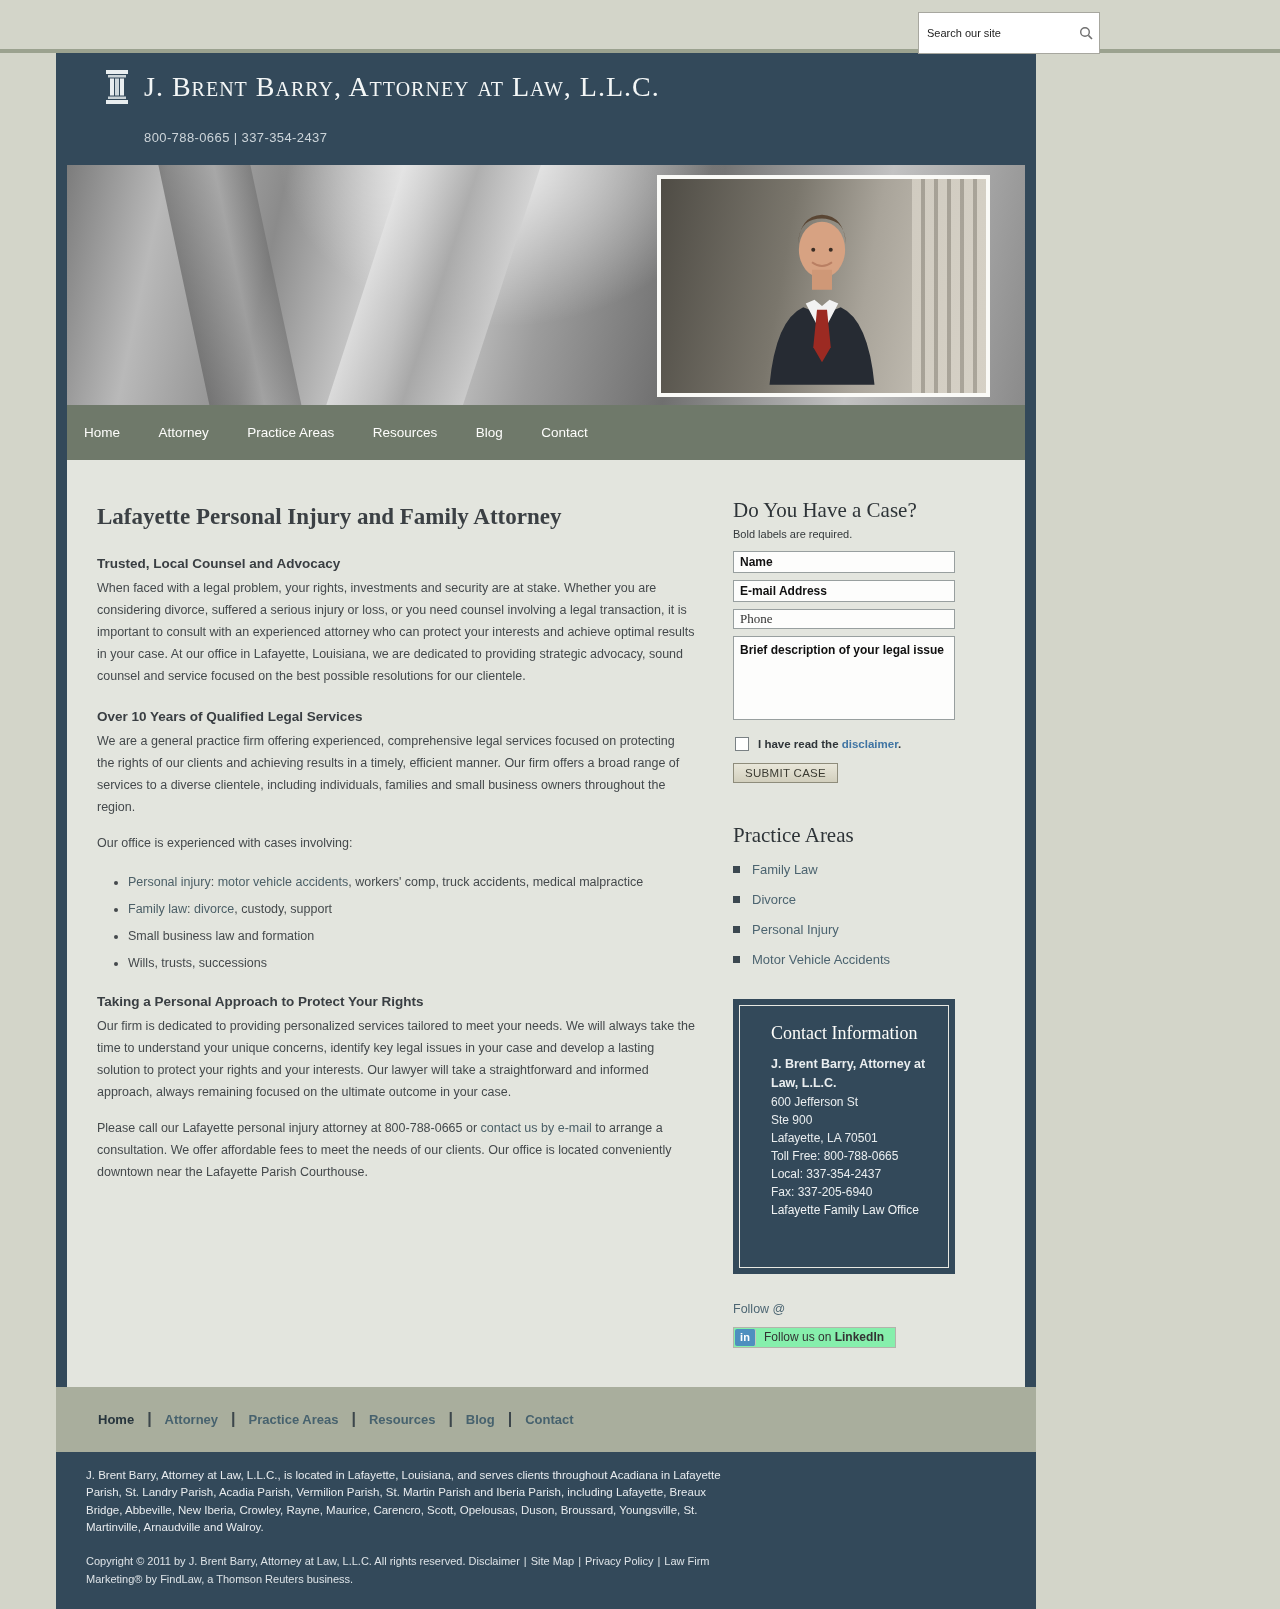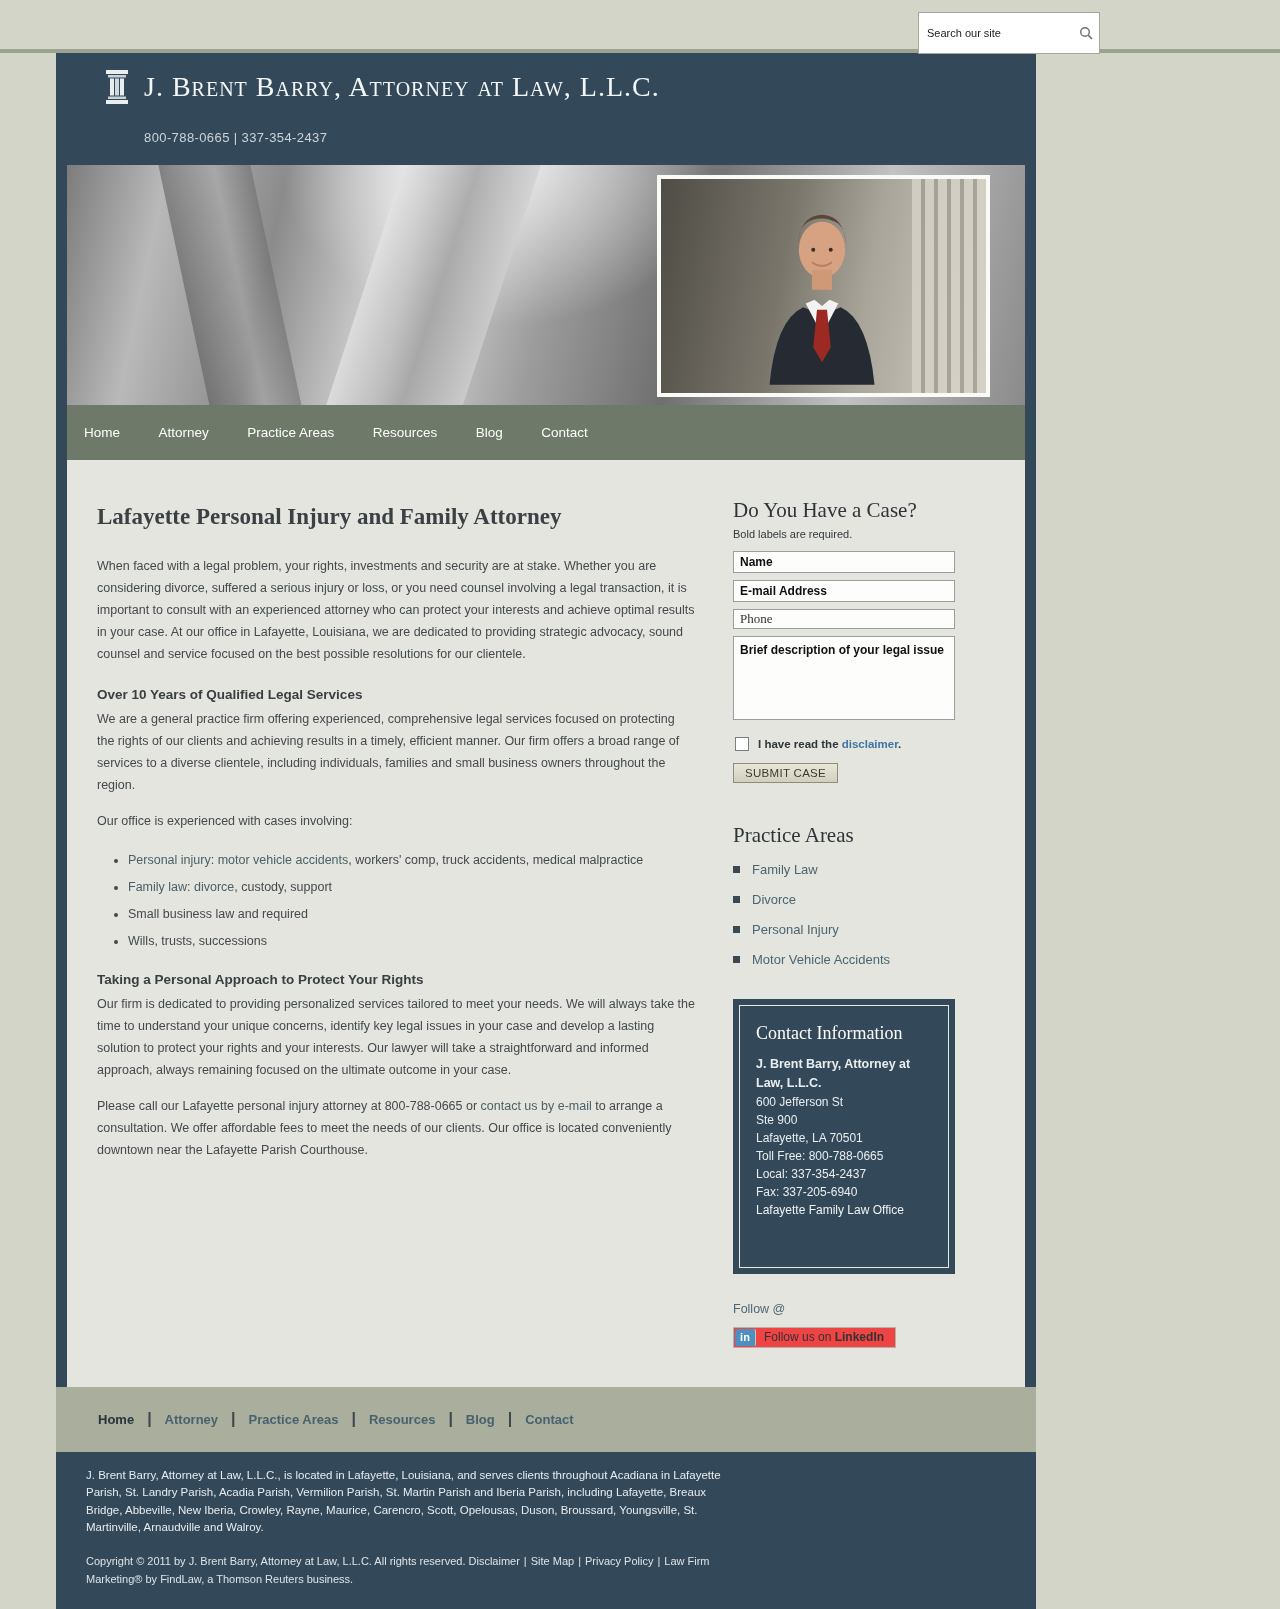--- a/index.html
+++ b/index.html
@@ -139,34 +139,34 @@
 
   
   .pa { margin-top: 40px; }
   .pa ul { list-style: none; margin-top: 14px; }
   .pa li { display: flex; align-items: center; margin-bottom: 15px; }
   .pa li::before { content: ""; width: 7px; height: 7px; background: #3c4850; margin-right: 12px; flex: none; }
   .pa a { font-size: 13px; color: #4c6470; }
 
   
   .contactbox { margin-top: 32px; background: #33495a; padding: 6px; }
-  .contactbox-inner { border: 1px solid #e8e8e2; padding: 17px 16px 48px 16px; color: #e9edef; }
+  .contactbox-inner { border: 1px solid #e8e8e2; padding: 17px 16px 48px 31px; color: #e9edef; }
   .contactbox h2 {
     font-family: "Liberation Serif", serif; font-weight: normal;
     font-size: 18px; color: #fdfdfa; margin-bottom: 11px;
   }
   .contactbox p { font-size: 12px; line-height: 1.5; }
   .contactbox .bold { font-weight: bold; font-size: 12.5px; }
   .contactbox a { color: #f0f3f4; }
 
   
   .follow { display: inline-block; margin-top: 28px; font-size: 12.5px; color: #4d6673; }
   .linkedin-btn {
     margin-top: 10px; display: inline-flex; align-items: center;
-    border: 1px solid #b3b3ab; background: #ef4444; height: 21px; padding-right: 11px;
+    border: 1px solid #b3b3ab; background: #86efac; height: 21px; padding-right: 11px;
     text-decoration: none;
   }
   .in-badge {
     width: 21px; height: 17px; margin: 1px; margin-right: 8px;
     background: #4e8fbf; border-radius: 2px;
     color: #fff; font-weight: bold; font-size: 11px;
     display: flex; align-items: center; justify-content: center;
     border-right: 1px solid #c6c6bf;
   }
   .linkedin-label { font-size: 12px; color: #333; }
@@ -247,31 +247,32 @@
     <a>Resources</a>
     <a>Blog</a>
     <a>Contact</a>
   </nav>
 
   <div class="content">
 
     <main class="maincol">
       <h2 class="pagetitle">Lafayette Personal Injury and Family Attorney</h2>
 
+      <h3>Trusted, Local Counsel and Advocacy</h3>
       <p>When faced with a legal problem, your rights, investments and security are at stake. Whether you are considering divorce, suffered a serious injury or loss, or you need counsel involving a legal transaction, it is important to consult with an experienced attorney who can protect your interests and achieve optimal results in your case. At our office in Lafayette, Louisiana, we are dedicated to providing strategic advocacy, sound counsel and service focused on the best possible resolutions for our clientele.</p>
 
       <h3>Over 10 Years of Qualified Legal Services</h3>
       <p>We are a general practice firm offering experienced, comprehensive legal services focused on protecting the rights of our clients and achieving results in a timely, efficient manner. Our firm offers a broad range of services to a diverse clientele, including individuals, families and small business owners throughout the region.</p>
 
       <p>Our office is experienced with cases involving:</p>
 
       <ul>
         <li><a>Personal injury</a><span>: </span><a>motor vehicle accidents</a><span>, workers' comp, truck accidents, medical malpractice</span></li>
         <li><a>Family law</a><span>: </span><a>divorce</a><span>, custody, support</span></li>
-        <li>Small business law and required</li>
+        <li>Small business law and formation</li>
         <li>Wills, trusts, successions</li>
       </ul>
 
       <h3>Taking a Personal Approach to Protect Your Rights</h3>
       <p>Our firm is dedicated to providing personalized services tailored to meet your needs. We will always take the time to understand your unique concerns, identify key legal issues in your case and develop a lasting solution to protect your rights and your interests. Our lawyer will take a straightforward and informed approach, always remaining focused on the ultimate outcome in your case.</p>
 
       <p><span>Please call our Lafayette personal injury attorney at 800-788-0665 or </span><a>contact us by e-mail</a><span> to arrange a consultation. We offer affordable fees to meet the needs of our clients. Our office is located conveniently downtown near the Lafayette Parish Courthouse.</span></p>
     </main>
 
     <aside class="sidebar">

